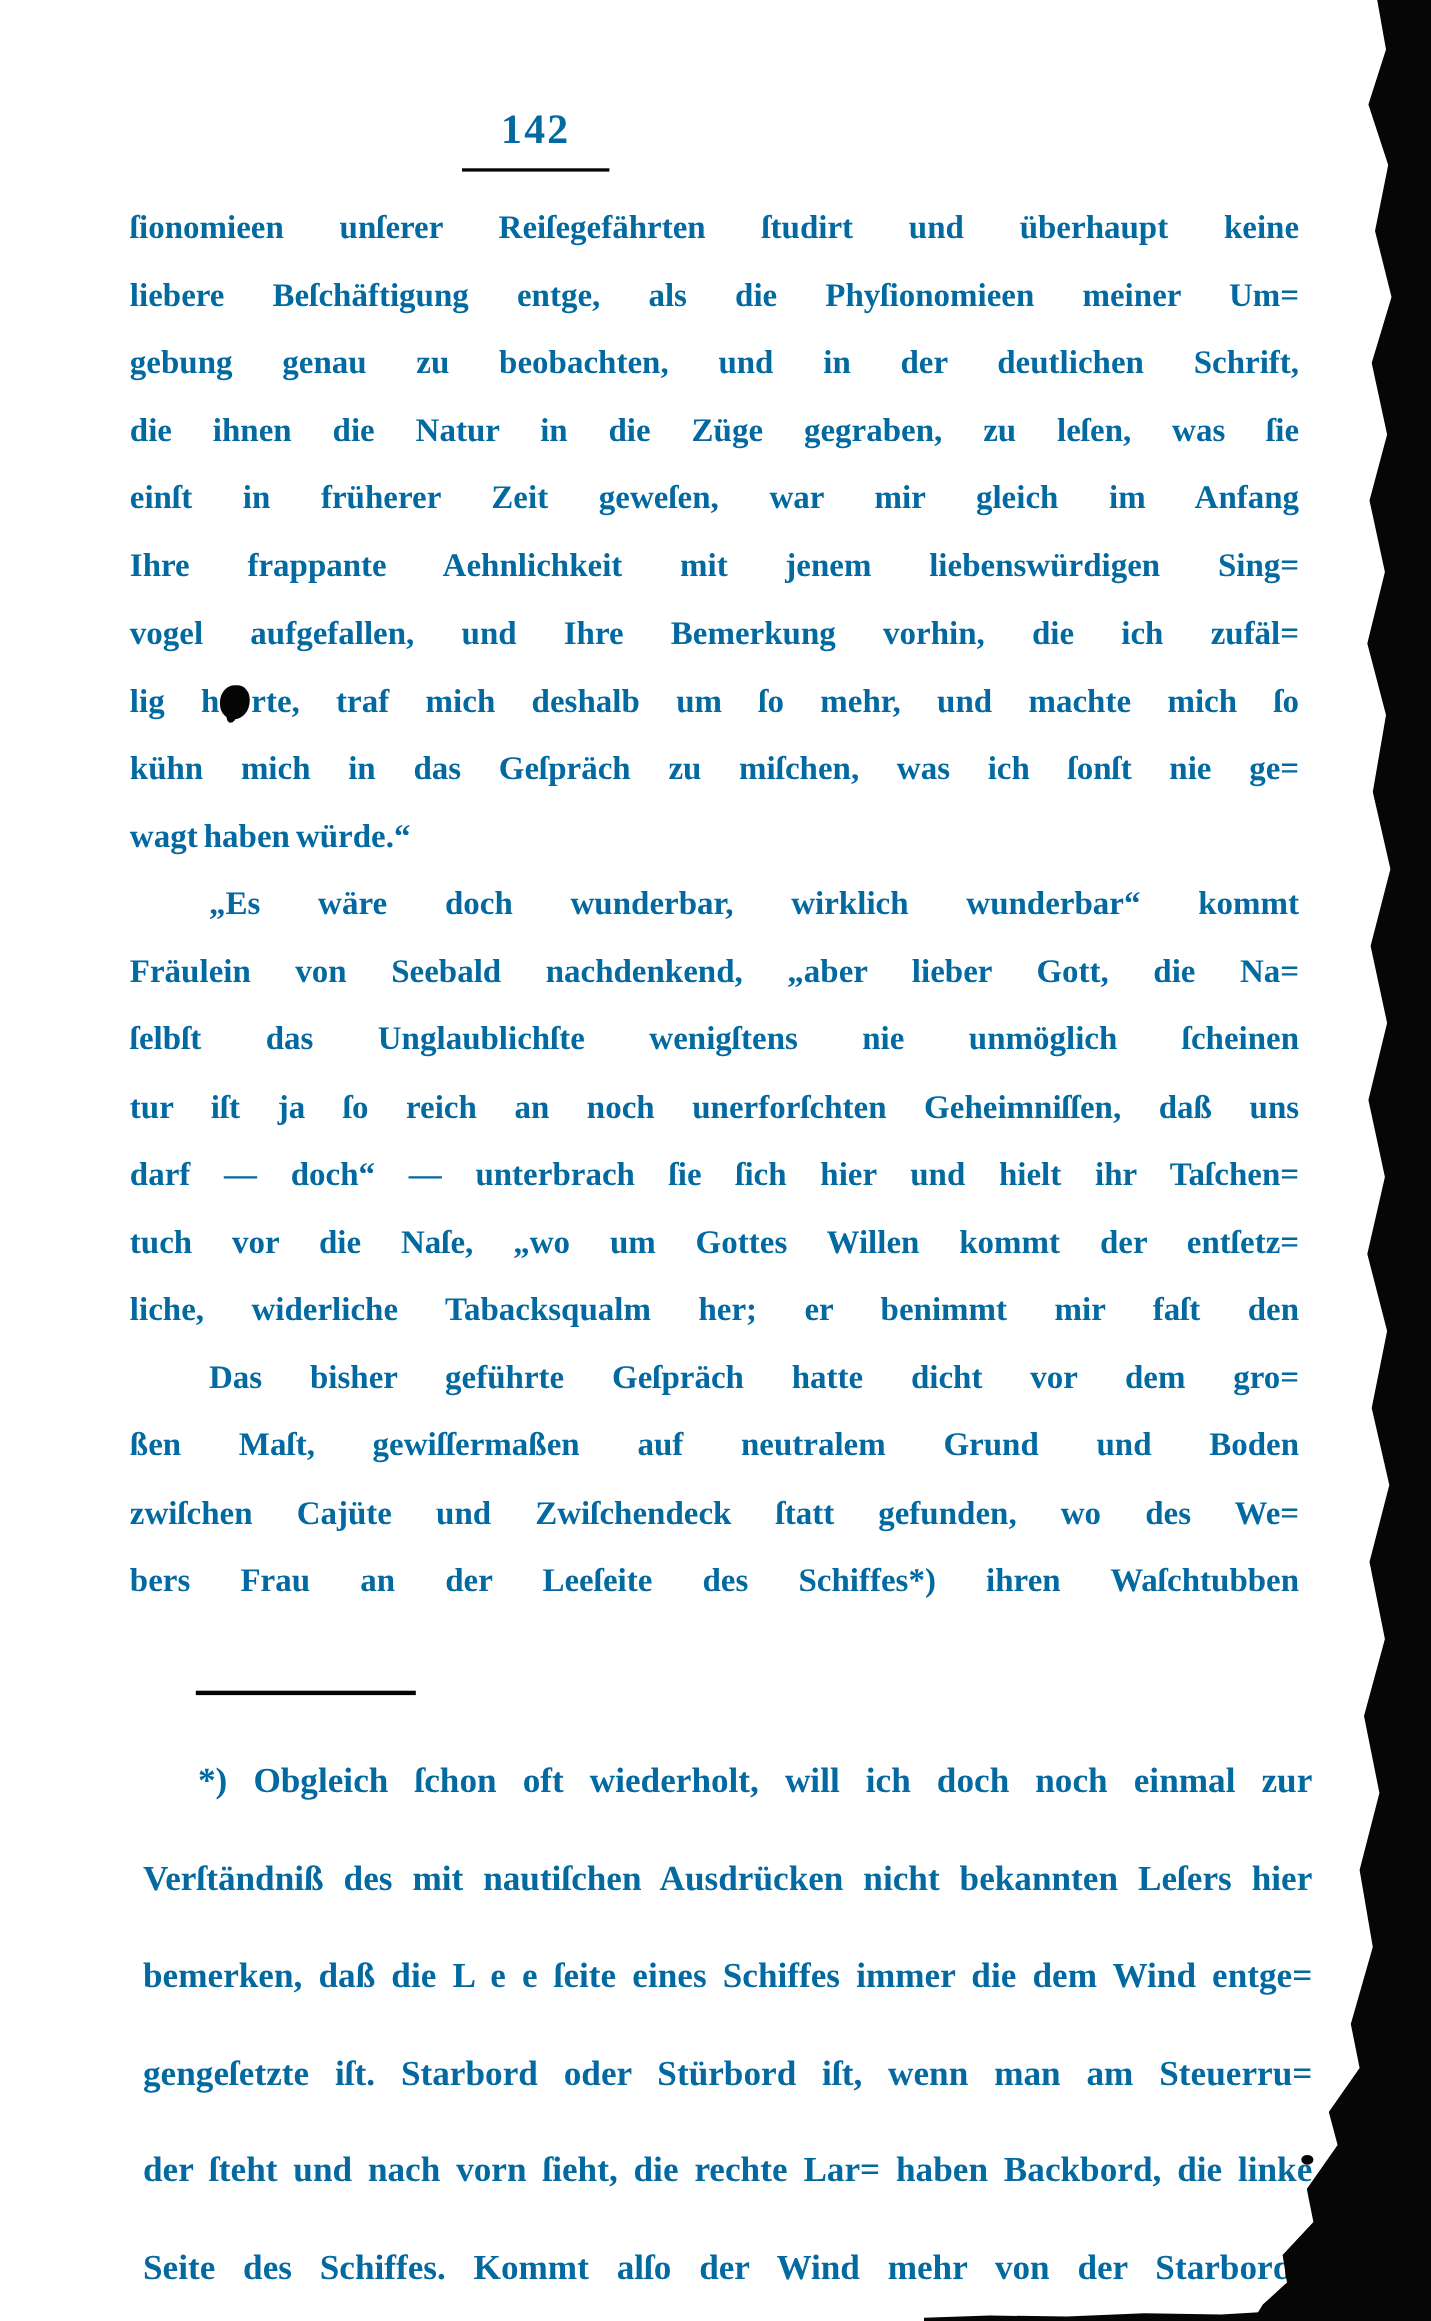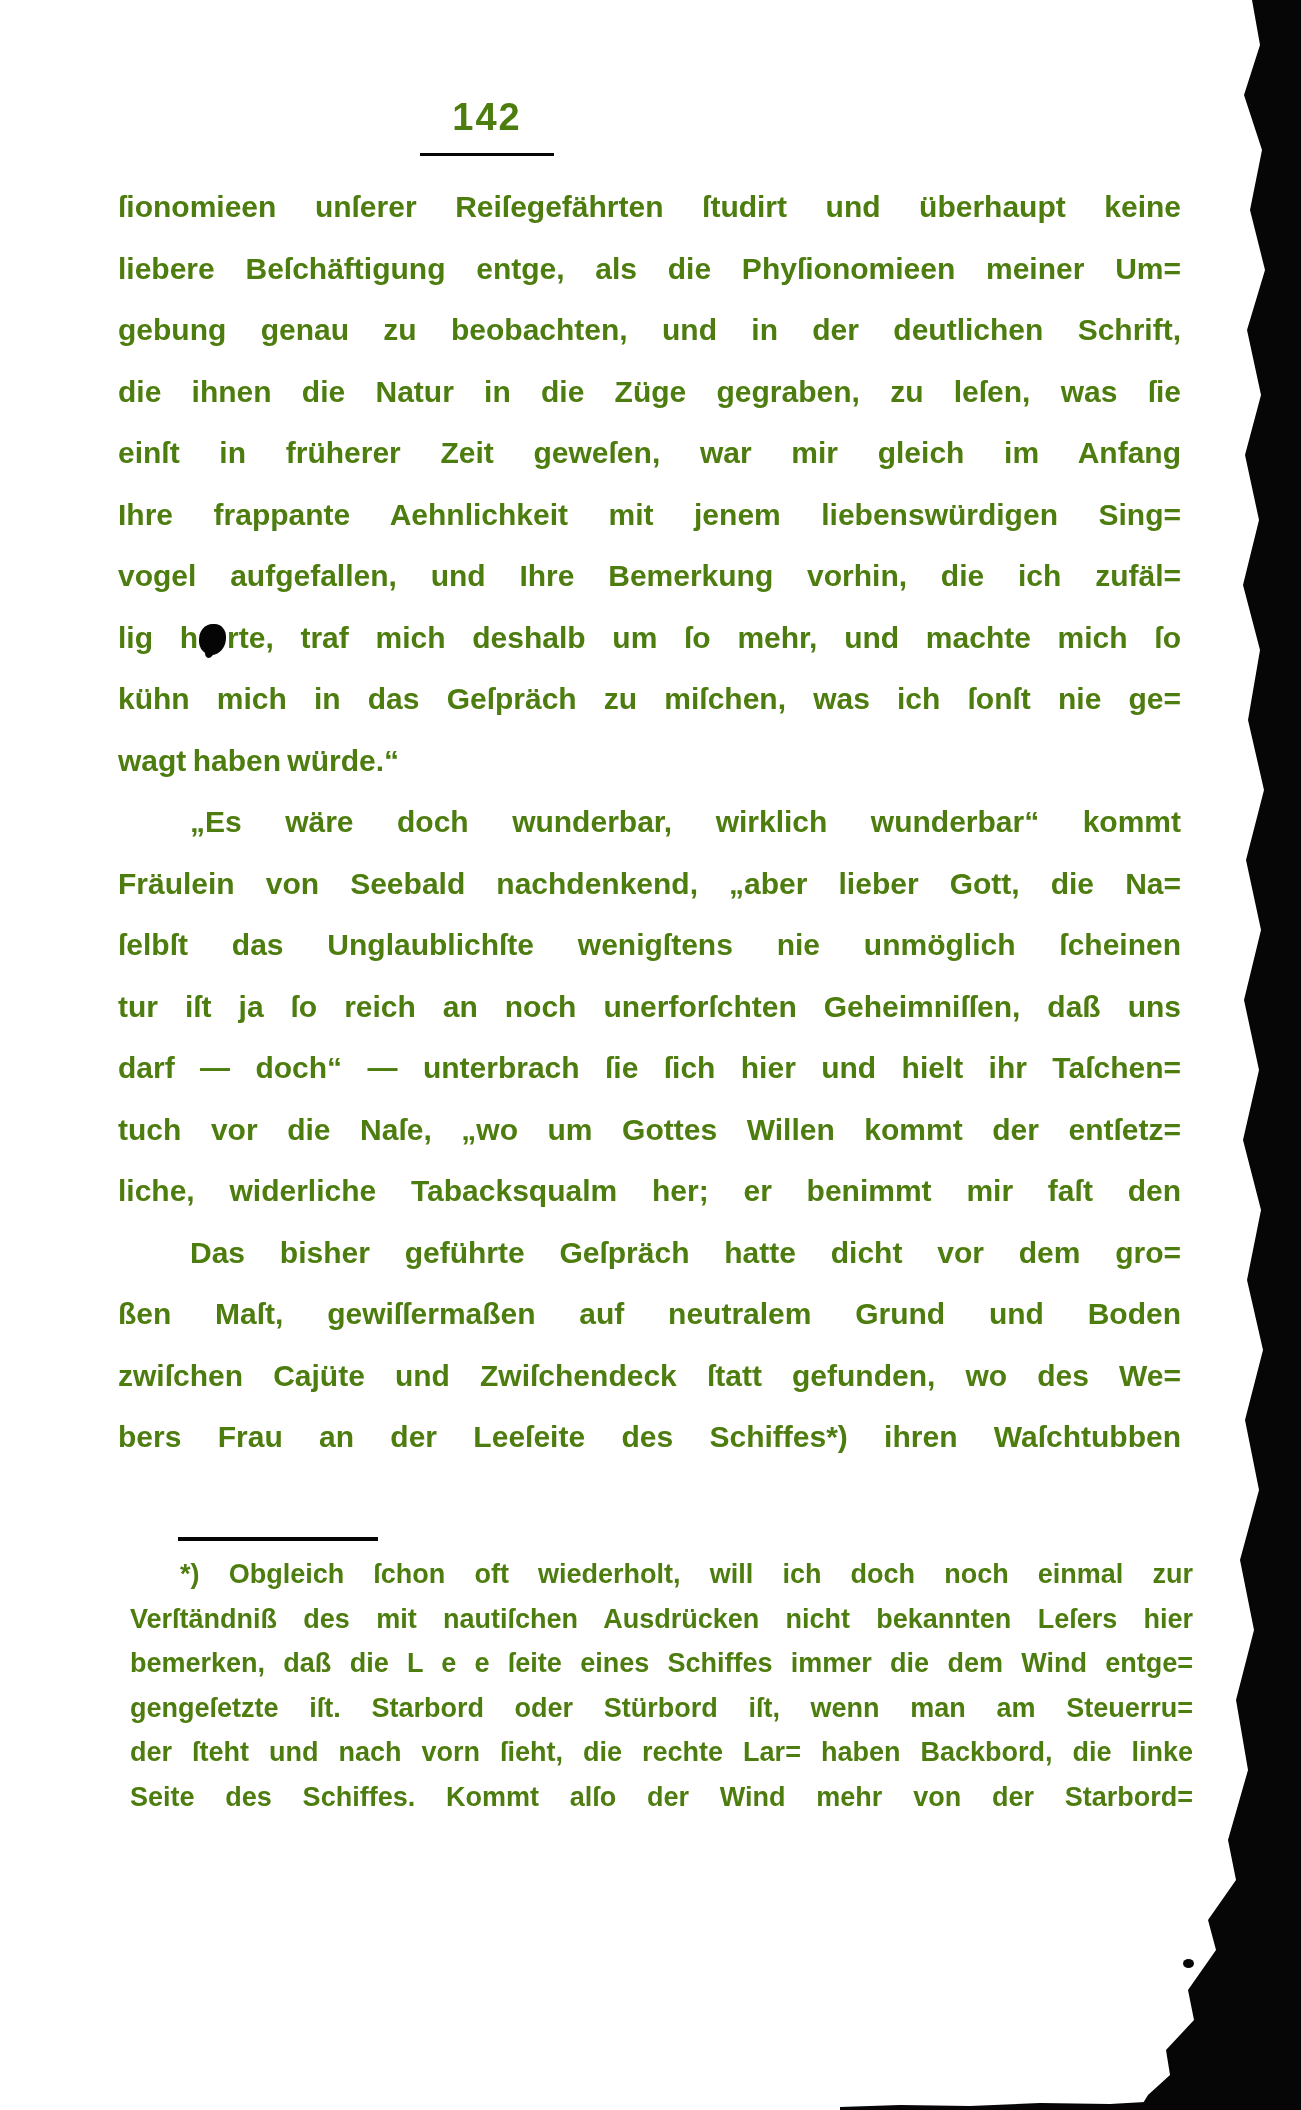--- a/index.html
+++ b/index.html
@@ -2,22 +2,22 @@
 <html><head>
 <meta charset="utf-8">
 <style>
   html, body { margin: 0; padding: 0; background: #ffffff; }
   .page {
     position: relative;
     width: 1301px;
     height: 2110px;
     background: #ffffff;
     overflow: hidden;
-    font-family: Liberation Sans, sans-serif;
-    color: #4d7c0f;
+    font-family: Liberation Serif, serif;
+    color: #0369a1;
   }
   
   .pagenum-wrap {
     position: absolute;
     left: 420px; top: 96px;
     width: 134px;
     text-align: center;
     font-size: 38px;
     font-weight: bold;
     letter-spacing: 2px;
@@ -52,27 +52,28 @@
     left: 178px; top: 1537px;
     width: 200px; height: 4px;
     background: #050505;
   }
   .footnote-block {
     position: absolute;
     left: 130px; top: 1552px;
     width: 1063px;
   }
   .footnote-block .line {
-    font-size: 27px;
+    font-size: 32px;
     font-weight: bold;
     line-height: 44.5px;
     word-spacing: -1px;
     text-align: justify;
     text-align-last: justify;
     height: 44.5px;
+    margin-top: 44px;
   }
   .footnote-block .line.indent { text-indent: 50px; }
   
   .blot {
     display: inline-block;
     width: 27px; height: 31px;
     background: #050505;
     border-radius: 55% 45% 60% 50%;
     vertical-align: -7px;
     margin: 0 1px;

